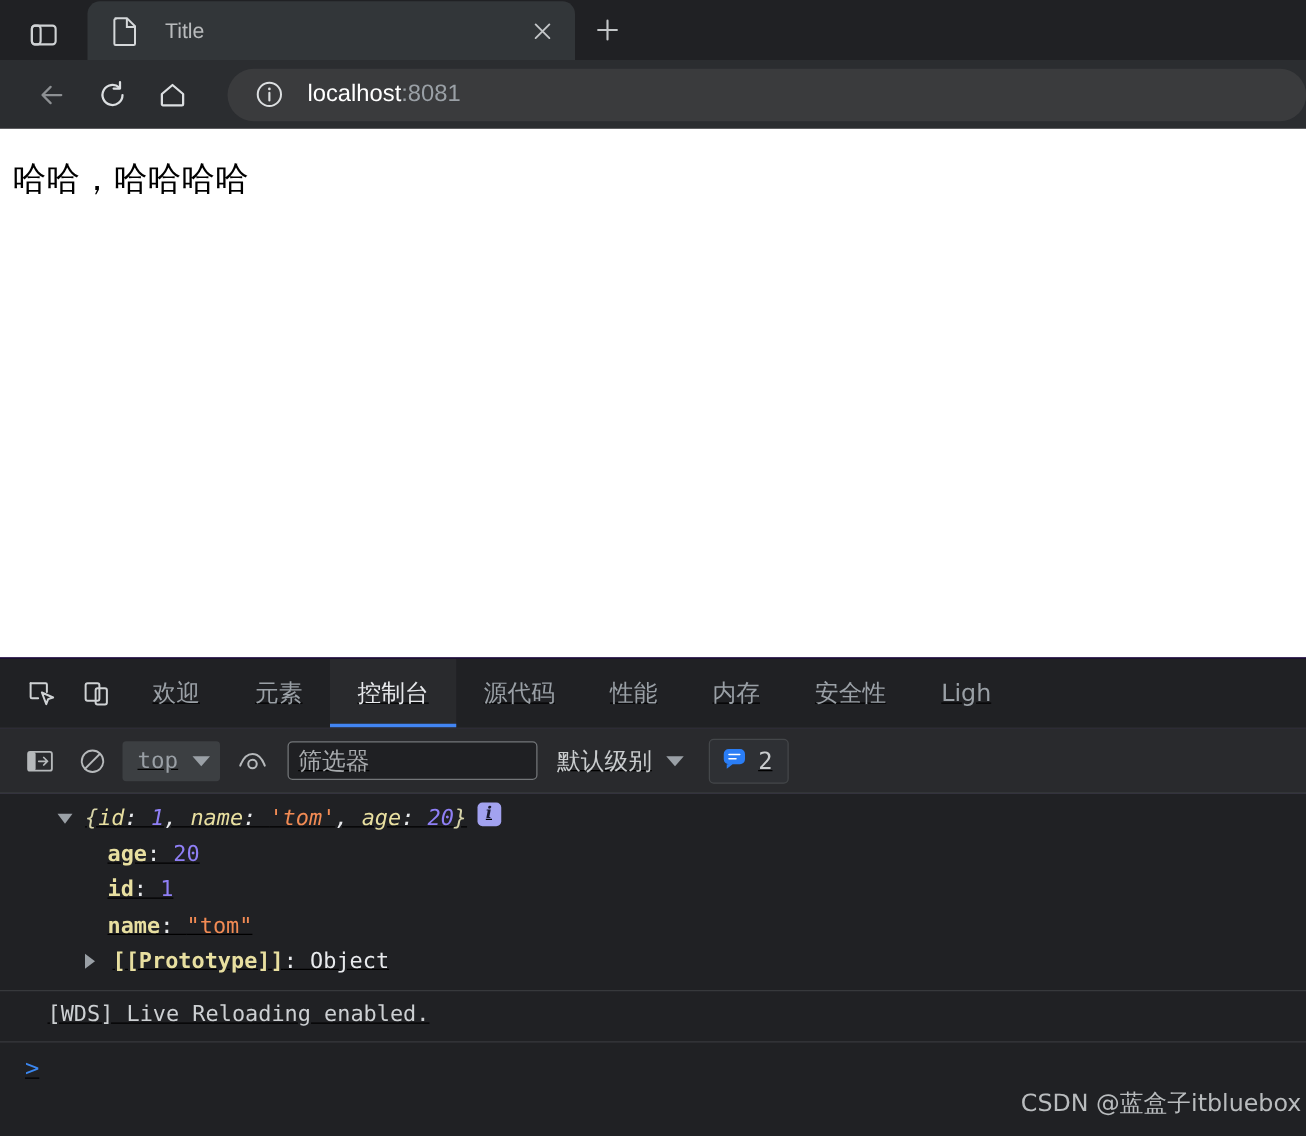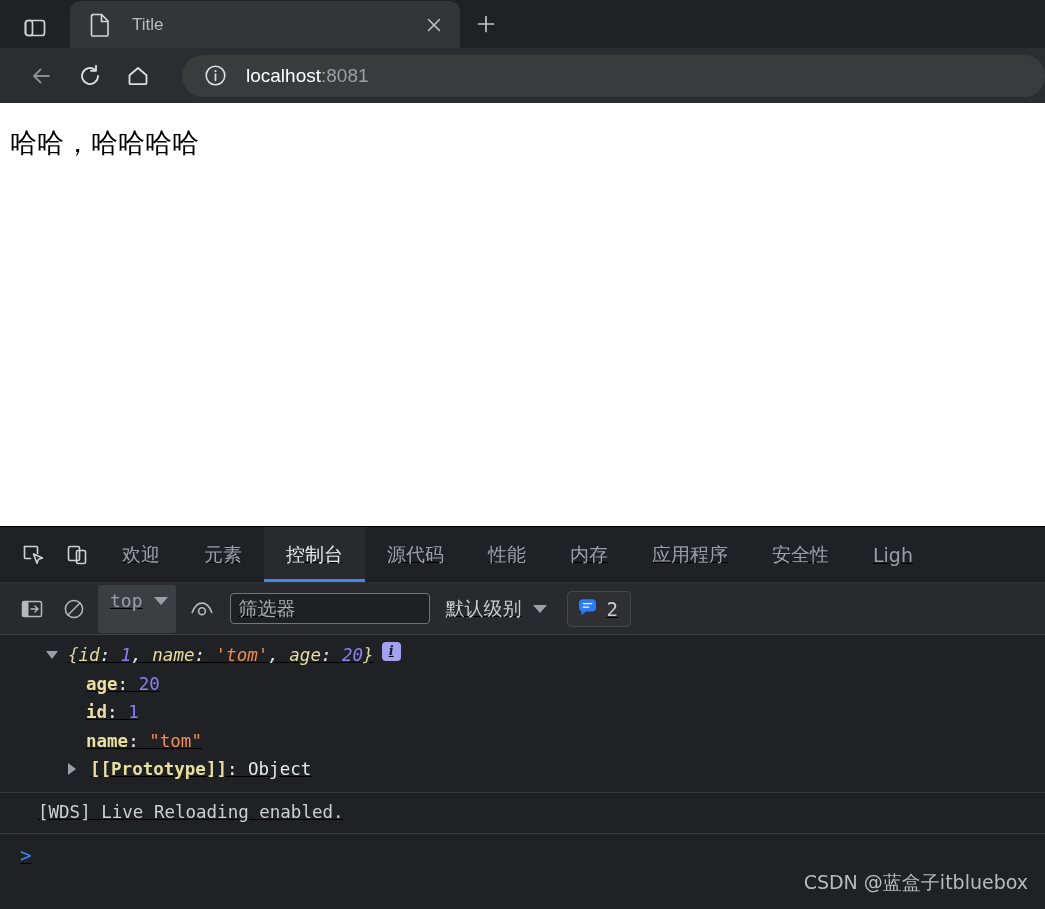--- a/index.html
+++ b/index.html
@@ -218,21 +218,21 @@
     display: flex; align-items: center; justify-content: center;
     flex: 0 0 auto;
     margin-right: 6px;
   }
   .ct-select {
     height: 32px;
     background: #3c3f42;
     border-radius: 3px;
     display: flex;
     align-items: center;
-    padding: 0 8px 16px 12px;
+    padding: 0 8px 0 12px;
     color: #9aa0a6;
     font-size: 18px;
     flex: 0 0 auto;
     margin-right: 8px;
     font-family: "DejaVu Sans Mono", "Liberation Mono", monospace;
   }
   .caret {
     width: 0; height: 0;
     border-left: 7px solid transparent;
     border-right: 7px solid transparent;
@@ -370,21 +370,21 @@
   }
   .prompt-arrow {
     color: #3b87f0;
     font-size: 19px;
     padding-left: 20px;
     font-family: "DejaVu Sans Mono", "Liberation Mono", monospace;
   }
 
   .watermark {
     position: absolute;
-    right: 17px;
+    right: 4px;
     bottom: 13px;
     color: #b9bcbe;
     font-size: 19px;
     font-family: "DejaVu Sans", "Liberation Sans", sans-serif;
     pointer-events: none;
     margin-left: 24px;
   }
 </style>
 </head>
 <body>
@@ -483,23 +483,20 @@
           <span>控制台</span>
         </div>
       <div class="dt-tab">
           <span>源代码</span>
         </div>
       <div class="dt-tab">
           <span>性能</span>
         </div>
       <div class="dt-tab">
           <span>内存</span>
-        </div>
-      <div class="dt-tab">
-          <span>应用程序</span>
         </div>
       <div class="dt-tab">
           <span>安全性</span>
         </div>
       <div class="dt-tab">
           <span>Ligh</span>
         </div>
     </div>
 
     <div class="console-toolbar">

